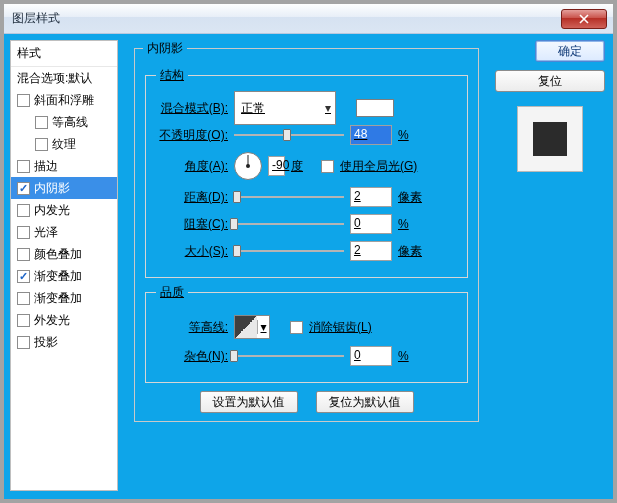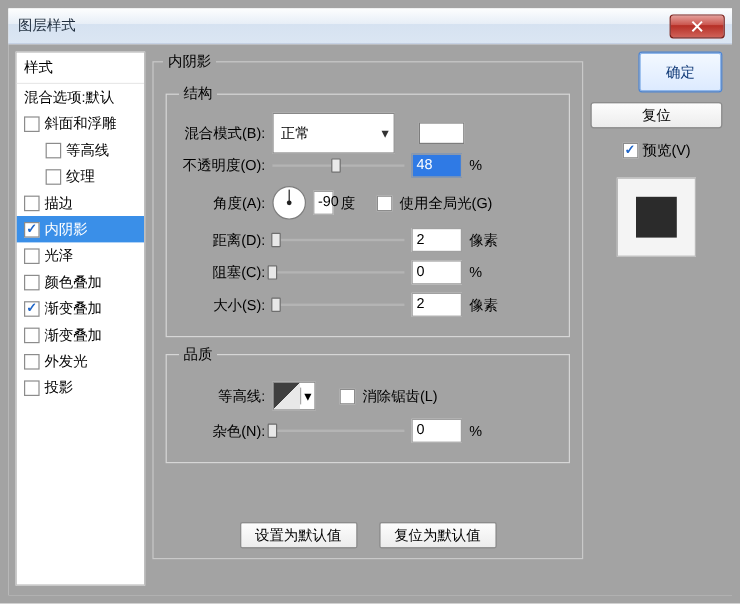--- a/index.html
+++ b/index.html
@@ -1,37 +1,37 @@
 <!DOCTYPE html>
 <html><head>
 <meta charset="utf-8">
 <style>
   * { box-sizing: border-box; margin: 0; padding: 0; font-family: "Microsoft YaHei", "SimSun", sans-serif; font-size: 12px; }
   body { background: #fff; }
-  .window { width: 617px; height: 503px; border: 7px solid #a3a3a3; background: #fff; display: flex; flex-direction: column; }
+  .window { width: 617px; height: 503px; border: 4px solid #a3a3a3; background: #fff; display: flex; flex-direction: column; }
   .titlebar { height: 30px; background: linear-gradient(#fdfefe, #e7eef7 45%, #d6e2f1 46%, #dbe6f3); display: flex; align-items: center; justify-content: space-between; border-bottom: 1px solid #b8c8de; }
   .titlebar .title { padding-left: 8px; color: #1f2d3d; }
   .titlebar .close { width: 46px; height: 20px; margin-right: 6px; background: linear-gradient(#e49e9a, #c9524a 45%, #b62f26 46%, #cf6158); border: 1px solid #7a1e18; border-radius: 3px; display: flex; align-items: center; justify-content: center; color: #fff; cursor: pointer; }
   .titlebar .close svg { width: 10px; height: 10px; }
-  .client { flex: 1; background: #a3a3a3; display: flex; padding: 6px 8px 8px 6px; gap: 6px; justify-content: space-between; }
+  .client { flex: 1; background: #0ea5e9; display: flex; padding: 6px 8px 8px 6px; gap: 16px; justify-content: space-between; }
   .sidebar { width: 108px; border: 1px solid #bfbfbf; background: #fff; }
   .sidebar .header { padding: 4px 6px; background: #fff; border-bottom: 1px solid #e8e8e8; }
   .sidebar .blendopt { padding: 4px 6px; background: #fff; }
   .sidebar .item { display: flex; align-items: center; gap: 4px; padding: 3px 6px; cursor: pointer; height: 22px; }
   .sidebar .item.group-head { padding-left: 6px; }
   .sidebar .item.sub { padding-left: 24px; }
   .sidebar .item.selected { background: #3a8fe8; color: #fff; }
   .checkbox { width: 13px; height: 13px; border: 1px solid #8c8c8c; background: #fff; display: inline-flex; align-items: center; justify-content: center; flex: 0 0 13px; }
   .checkbox.checked::after { content: "✓"; color: #2066c8; font-size: 11px; line-height: 1; font-weight: bold; }
   .item.selected .checkbox.checked::after { color: #2066c8; }
 
   .main { flex: 1; display: flex; flex-direction: column; gap: 8px; }
   fieldset.panel { border: 1px solid #c9c9c9; padding: 8px 8px 8px 8px; }
   fieldset.panel > legend { padding: 0 4px; }
-  fieldset.group { border: 1px solid #d6d6d6; padding: 8px 10px 10px 10px; margin: 2px 2px 6px 2px; }
+  fieldset.group { border: 1px solid #d6d6d6; padding: 8px 10px 10px 10px; margin: 2px 2px 6px 2px; text-decoration: underline; }
   fieldset.group > legend { padding: 0 4px; }
 
   .row { display: flex; align-items: center; gap: 6px; margin: 5px 0; height: 22px; }
   .row .label { width: 72px; text-align: right; white-space: nowrap; }
   .row .value { width: 42px; height: 20px; border: 1px solid #a0a0a0; background: #fff; padding: 1px 3px; text-align: left; }
   .row .value.hl { background: #2f7ae5; color: #fff; }
   .row .unit { width: 30px; }
   .swatch { width: 38px; height: 18px; border: 1px solid #7d7d7d; background: #fff; }
   .angle { width: 28px; height: 28px; border: 1px solid #7d7d7d; border-radius: 50%; background: #fff; position: relative; }
   .angle::after { content: ""; position: absolute; width: 1px; height: 12px; background: #222; left: 50%; top: 2px; transform-origin: bottom center; transform: translateX(-50%) rotate(0deg); }
@@ -44,24 +44,24 @@
 
   .dropdown { display: inline-flex; align-items: center; border: 1px solid #888; background: #fff; height: 34px; }
   .dropdown .text { padding: 0 6px; min-width: 86px; }
   .dropdown .arrow { width: 14px; text-align: center; color: #333; }
 
   .contour { display: inline-flex; align-items: center; border: 1px solid #888; background: #fff; height: 24px; }
   .contour .preview { width: 22px; height: 22px; background: linear-gradient(135deg, #3f3f3f 0 50%, #e8e8e8 50% 100%); }
   .contour .arrow { width: 12px; text-align: center; border-left: 1px solid #aaa; }
 
   .btnrow { display: flex; justify-content: center; gap: 18px; margin: 8px 0 0 0; }
-  .btn { min-width: 98px; height: 22px; border: 1px solid #8c8c8c; background: linear-gradient(#fdfdfd,#ececec); border-radius: 2px; cursor: pointer; display: inline-flex; align-items: center; justify-content: center; margin-top: 41px; }
+  .btn { min-width: 98px; height: 22px; border: 1px solid #8c8c8c; background: linear-gradient(#fdfdfd,#ececec); border-radius: 2px; cursor: pointer; display: inline-flex; align-items: center; justify-content: center; }
 
   .rightcol { width: 110px; display: flex; flex-direction: column; gap: 8px; align-items: stretch; }
-  .rightcol .btn-primary { height: 34px; border: 1px solid #4e86d4; background: linear-gradient(#f4f9ff,#dceaff); border-radius: 3px; box-shadow: 0 0 0 1px #8fb6ea inset; cursor: pointer; display: flex; align-items: center; justify-content: center; color: #103a78; margin-left: 40px; }
+  .rightcol .btn-primary { height: 22px; border: 1px solid #4e86d4; background: linear-gradient(#f4f9ff,#dceaff); border-radius: 3px; box-shadow: 0 0 0 1px #8fb6ea inset; cursor: pointer; display: flex; align-items: center; justify-content: center; color: #103a78; margin-left: 40px; }
   .rightcol .btn-std { height: 22px; border: 1px solid #8c8c8c; background: linear-gradient(#fdfdfd,#ececec); border-radius: 3px; cursor: pointer; display: flex; align-items: center; justify-content: center; }
   .preview-box { margin-top: 6px; align-self: center; width: 66px; height: 66px; border: 1px solid #b9b9b9; background: #f4f4f4; display: flex; align-items: center; justify-content: center; }
   .preview-box .sq { width: 34px; height: 34px; background: #2b2b2b; }
   .preview-check { display: flex; align-items: center; justify-content: center; gap: 4px; margin-top: 2px; }
 </style>
 </head>
 <body>
 
 <div class="window">
 
@@ -94,20 +94,24 @@
         <span class="checkbox"></span>
         <span>纹理</span>
       </div>
       <div class="item">
         <span class="checkbox"></span>
         <span>描边</span>
       </div>
       <div class="item selected">
         <span class="checkbox checked"></span>
         <span>内阴影</span>
+      </div>
+      <div class="item">
+        <span class="checkbox"></span>
+        <span>内发光</span>
       </div>
       <div class="item">
         <span class="checkbox"></span>
         <span>光泽</span>
       </div>
       <div class="item">
         <span class="checkbox"></span>
         <span>颜色叠加</span>
       </div>
       <div class="item">
@@ -226,23 +230,19 @@
         <div class="btnrow">
           <button class="btn">设置为默认值</button>
           <button class="btn">复位为默认值</button>
         </div>
       </fieldset>
     </div>
 
     <div class="rightcol">
       <div class="btn-primary">确定</div>
       <div class="btn-std">复位</div>
-      <div class="preview-check">
-        <span class="checkbox checked"></span>
-        <span>预览(V)</span>
-      </div>
       <div class="preview-box">
         <div class="sq"></div>
       </div>
     </div>
 
   </div>
 </div>
 
 </body></html>

